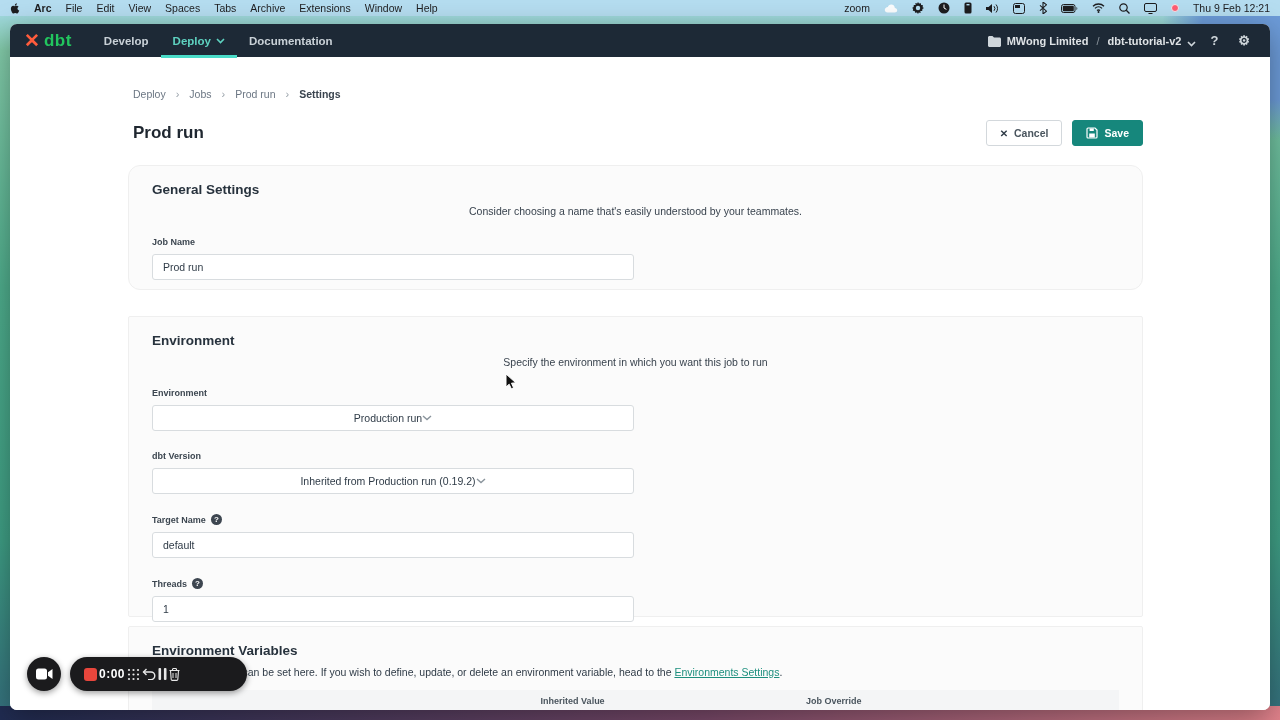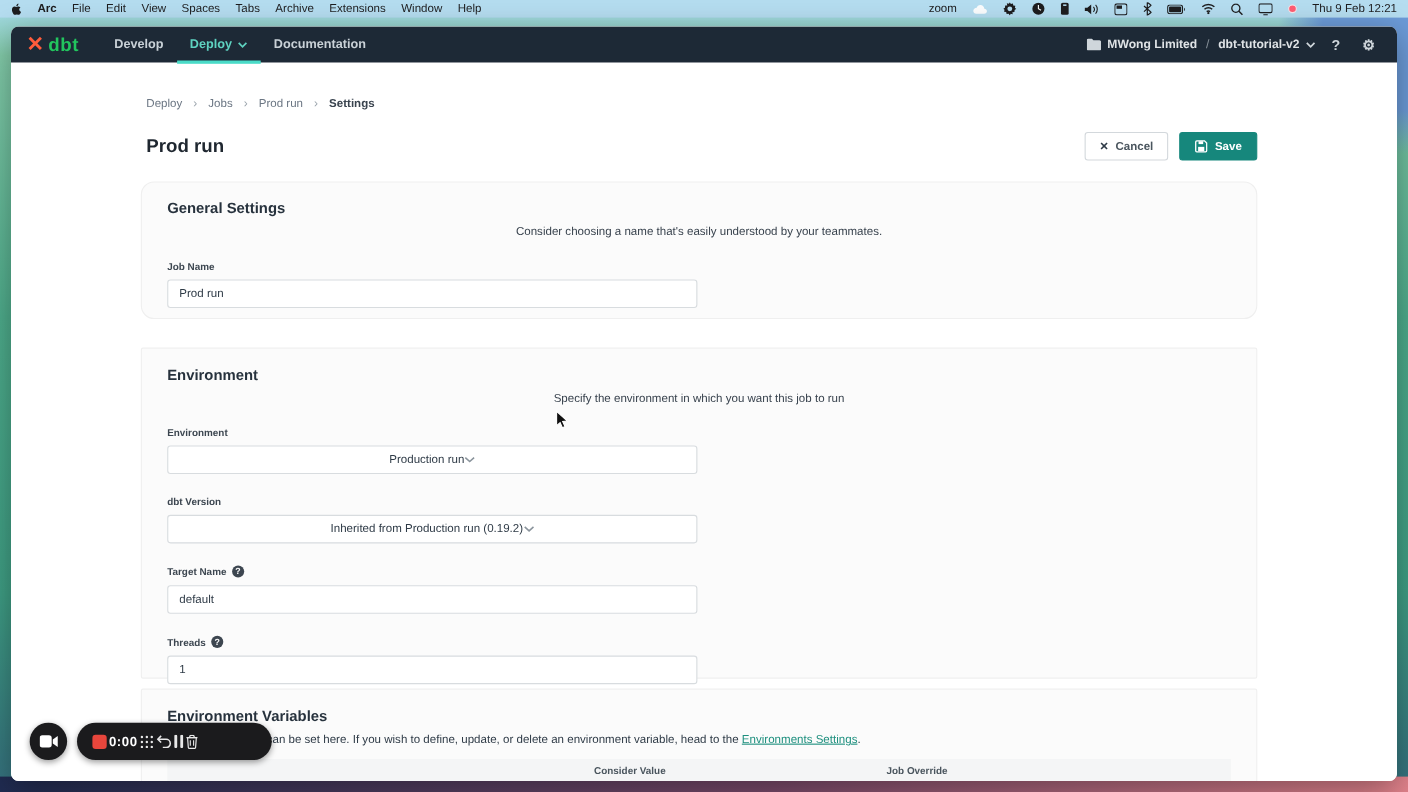--- a/index.html
+++ b/index.html
@@ -48,21 +48,21 @@
   .nav-items { display:flex; align-items:stretch; height:33px; }
   .nav-item {
     display:flex; align-items:center; gap:5px; padding:17px 12px;
     font-size:11.5px; font-weight:bold; color:#c9d1d7; position:relative; cursor:pointer;
   }
   .nav-item.active { color:#5ed2c0; }
   .nav-item.active::after {
     content:""; position:absolute; left:0; right:0; bottom:0; height:3px; background:#4adbc8;
   }
   .nav-right { margin-left:auto; display:flex; align-items:center; gap:8px; }
-  .acct { display:flex; align-items:center; gap:6px; font-size:11px; font-weight:bold; color:#dfe3e6; cursor:pointer; }
+  .acct { display:flex; align-items:flex-end; gap:6px; font-size:11px; font-weight:bold; color:#dfe3e6; cursor:pointer; }
   .acct .sep { color:#8a949c; font-weight:normal; padding:0 2px; }
   .nav-icon-btn { color:#cfd6db; font-size:13px; font-weight:bold; cursor:pointer; padding:0 6px; }
   .chev { stroke:#cfd6db; stroke-width:1.6; fill:none; }
 
   
   .content { background:#fff; height:653px; overflow:hidden; }
   .page { margin:0 127px 0 118px; padding-top:31px; }
 
   .breadcrumb { display:flex; align-items:center; gap:10px; font-size:10.5px; color:#6b7683; margin-left:5px; }
   .crumb { cursor:pointer; }
@@ -338,21 +338,21 @@
           </div>
         </div>
 
         <div class="card card-3">
           <div class="card-title">Environment Variables</div>
           <div class="desc-line">
             <span>Job level overrides can be set here. If you wish to define, update, or delete an environment variable, head to the </span><span class="link">Environments Settings</span><span>.</span>
           </div>
           <div class="tbl-head">
             <span class="th"></span>
-            <span class="th">Consider Value</span>
+            <span class="th">Inherited Value</span>
             <span class="th">Job Override</span>
             <span class="th"></span>
           </div>
         </div>
 
       </div>
     </div>
   </div>
 
   <div class="rec-cam">

